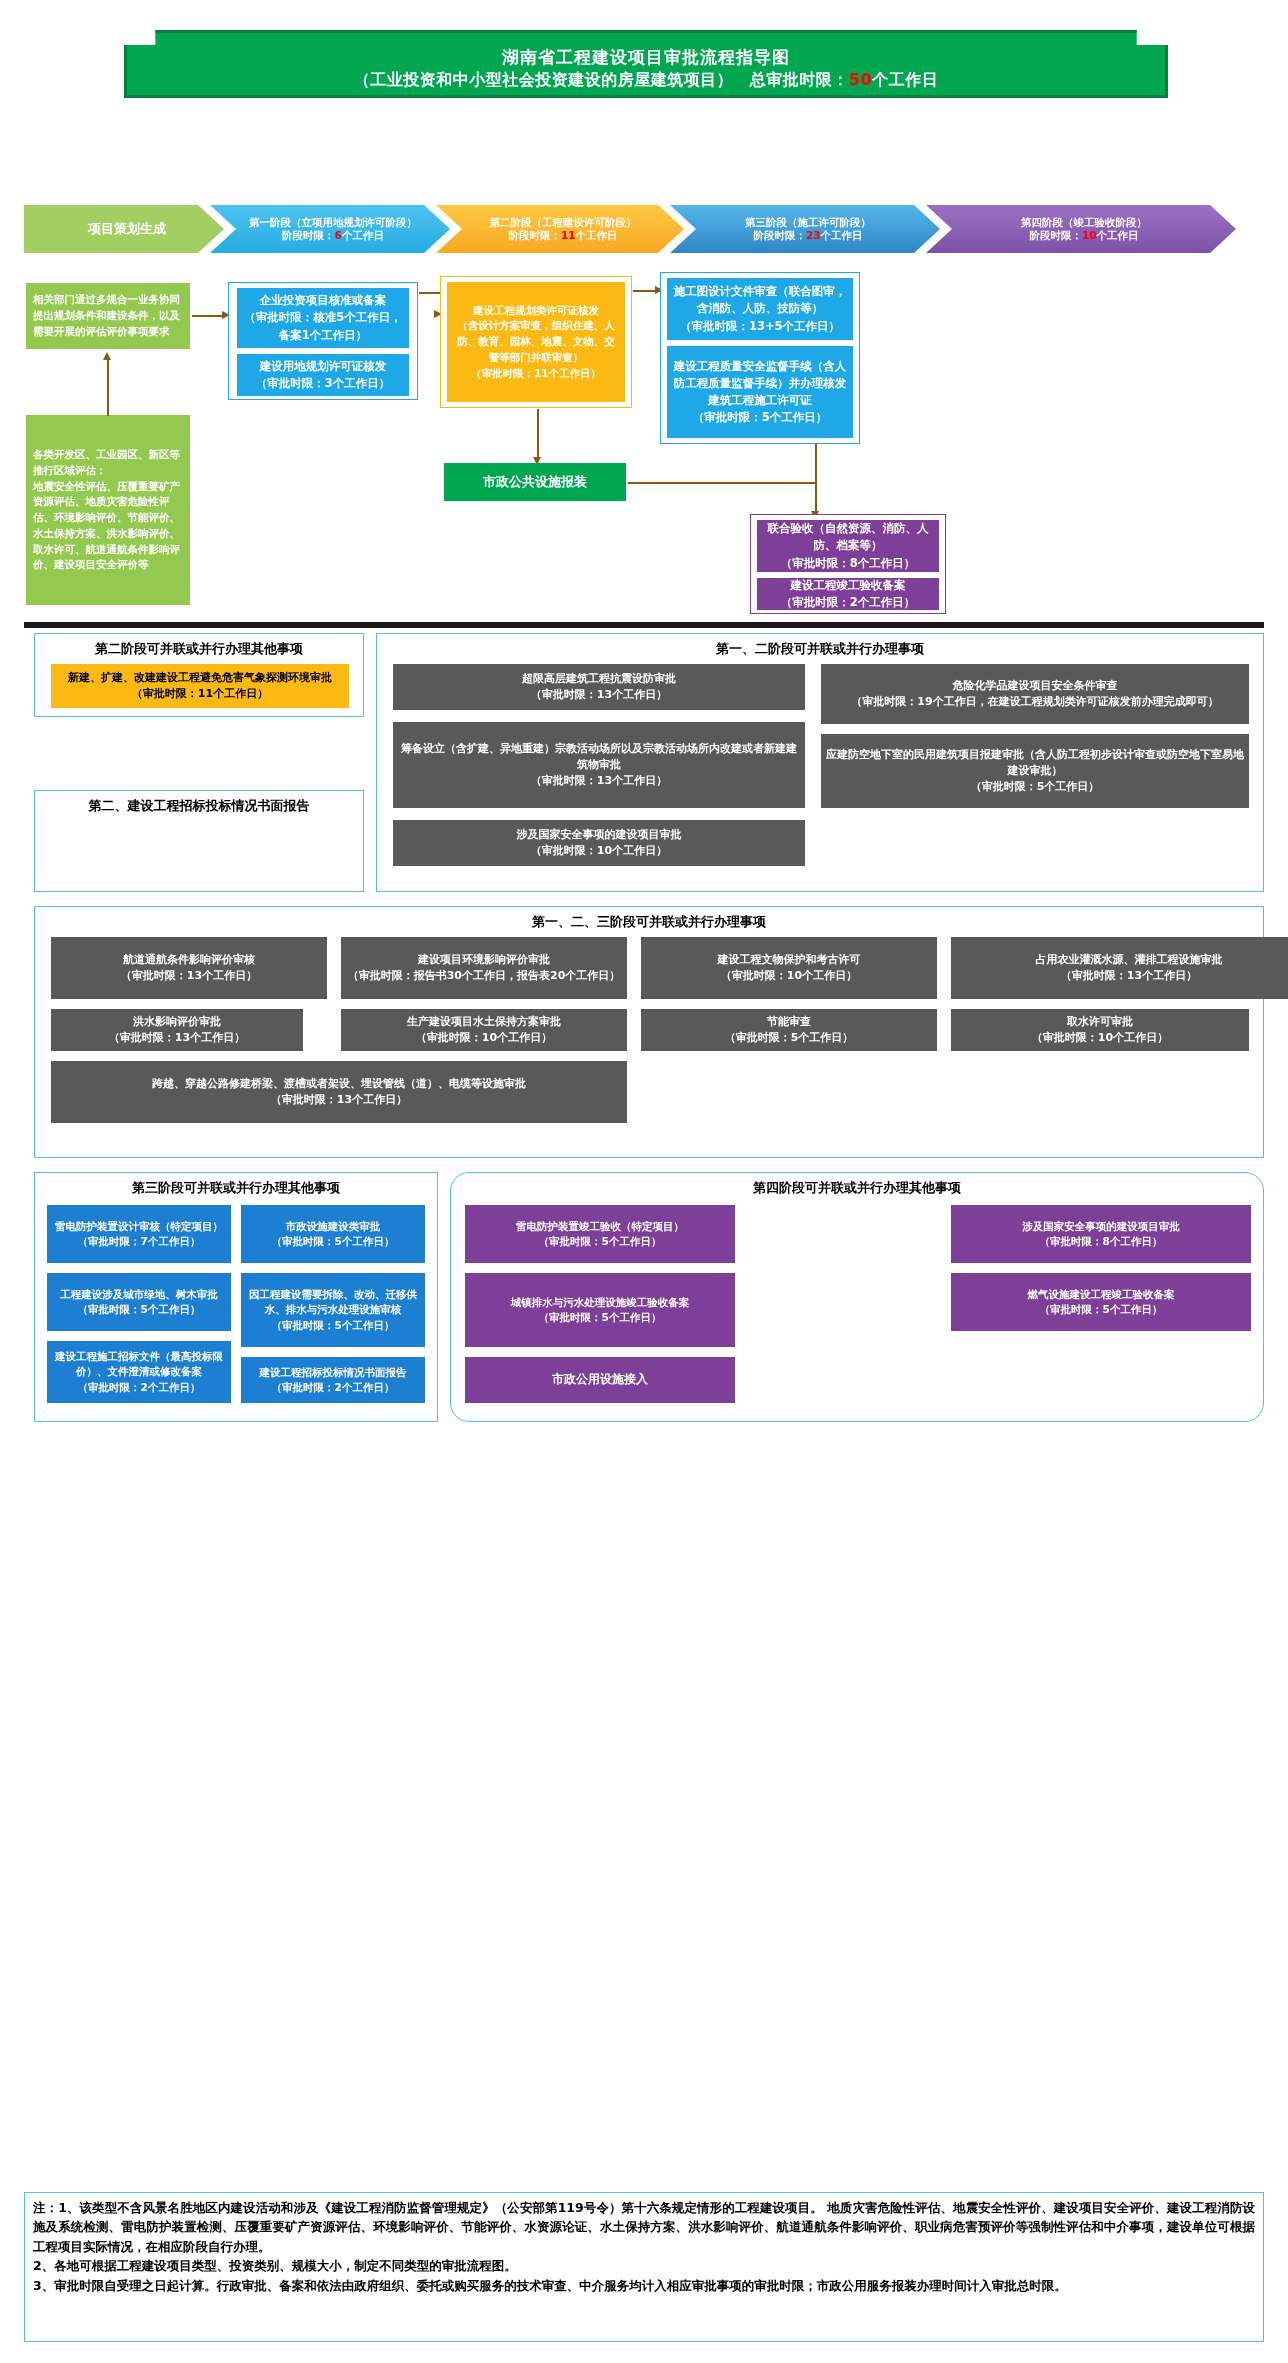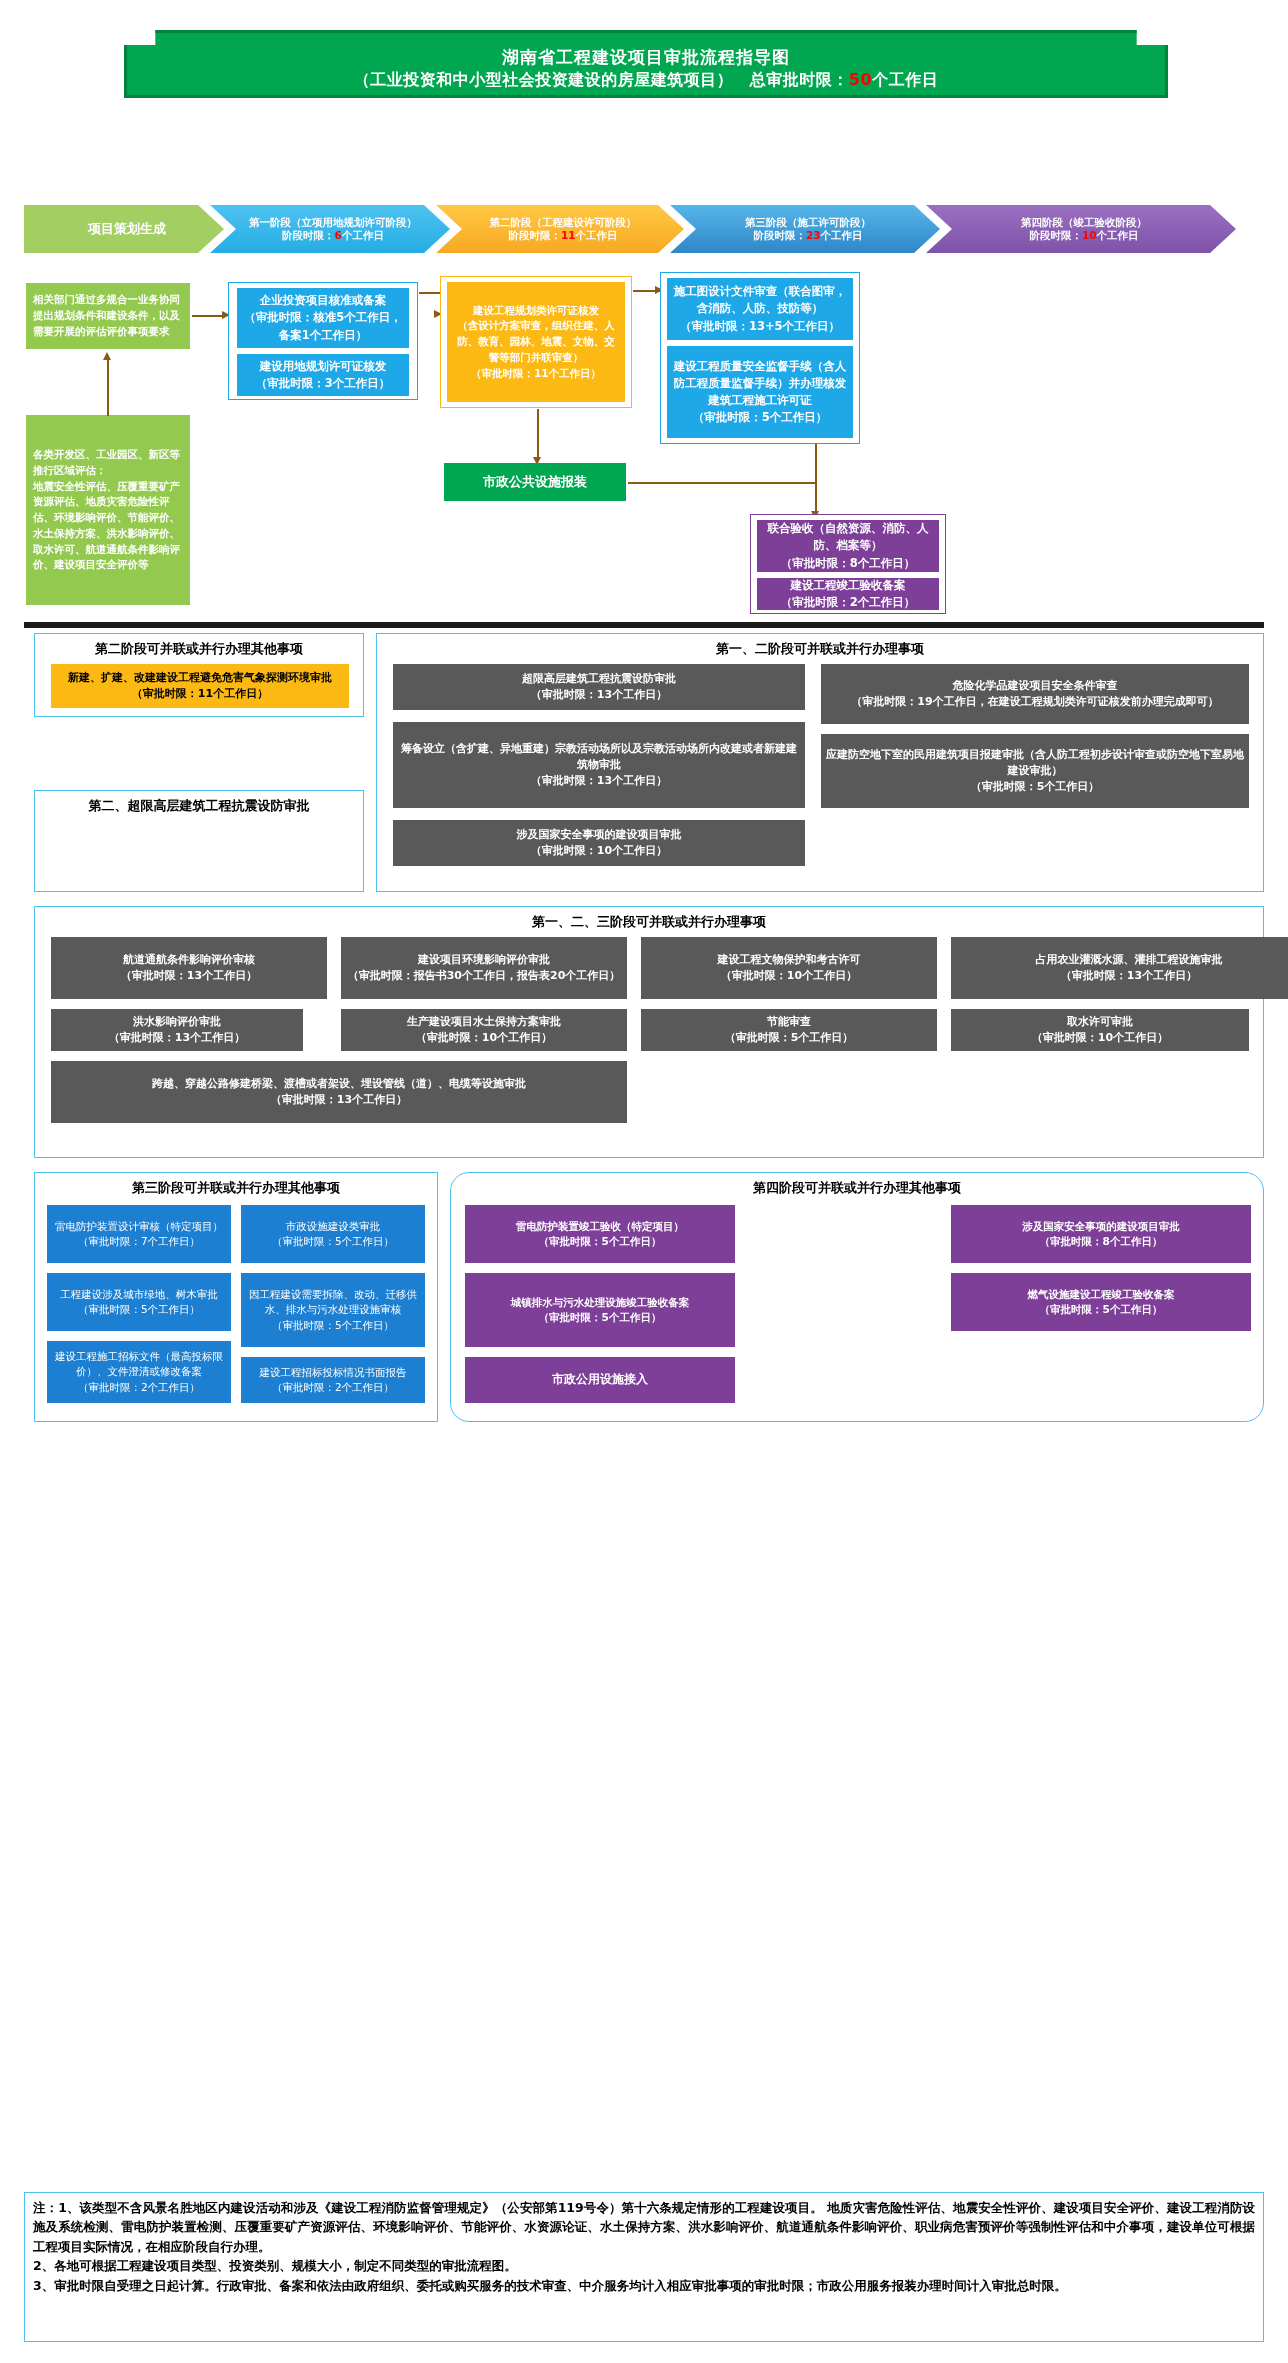--- a/index.html
+++ b/index.html
@@ -69,21 +69,21 @@
   
   .panel { position:absolute; border:1.4px solid #4fc1f0; background:#fff; }
   .panel-title { position:absolute; width:100%; text-align:center; font-weight:bold;
                  font-size:13px; color:#000; }
   .gbox { position:absolute; background:#595959; color:#fff; font-weight:bold;
           font-size:11px; line-height:1.45; display:flex; align-items:center;
           justify-content:center; text-align:center; padding:3px 5px; }
   .ybox { position:absolute; background:#fdb913; color:#000; font-weight:bold;
           font-size:11px; line-height:1.5; display:flex; align-items:center;
           justify-content:center; text-align:center; padding:3px 5px; }
-  .bbox { position:absolute; background:#1d7fd1; color:#fff; font-weight:normal;
+  .bbox { position:absolute; background:#1d7fd1; color:#fff; font-weight:bold;
           font-size:10.5px; line-height:1.45; display:flex; align-items:center;
           justify-content:center; text-align:center; padding:3px 5px; }
   .pbox { position:absolute; background:#7e3f98; color:#fff; font-weight:bold;
           font-size:10.5px; line-height:1.45; display:flex; align-items:center;
           justify-content:center; text-align:center; padding:3px 5px; }
 
   
   #footnote { position:absolute; left:24px; top:2192px; width:1240px; height:150px;
               border:1.4px solid #4fc1f0; background:#fff;
               padding:5px 8px; font-size:12.5px; line-height:1.55; color:#000;
@@ -199,21 +199,21 @@
 
 <div class="panel" style="left:34px; top:633px; width:330px; height:84px;">
   <div class="panel-title" style="top:6px;">第二阶段可并联或并行办理其他事项</div>
   <div class="ybox" style="left:16px; top:30px; width:298px; height:44px; white-space:pre-line;">
     <span>新建、扩建、改建建设工程避免危害气象探测环境审批
 （审批时限：11个工作日）</span>
   </div>
 </div>
 
 <div class="panel" style="left:34px; top:790px; width:330px; height:102px;">
-  <div class="panel-title" style="top:6px;">第二、超限高层建筑工程抗震设防审批</div>
+  <div class="panel-title" style="top:6px;">第二、建设工程招标投标情况书面报告</div>
 </div>
 
 <div class="panel" style="left:376px; top:633px; width:888px; height:259px;">
   <div class="panel-title" style="top:6px;">第一、二阶段可并联或并行办理事项</div>
   <div class="gbox" style="left:16px; top:30px; width:412px; height:46px; white-space:pre-line;">
     <span>超限高层建筑工程抗震设防审批
 （审批时限：13个工作日）</span>
   </div>
   <div class="gbox" style="left:444px; top:30px; width:428px; height:60px; white-space:pre-line;">
     <span>危险化学品建设项目安全条件审查

